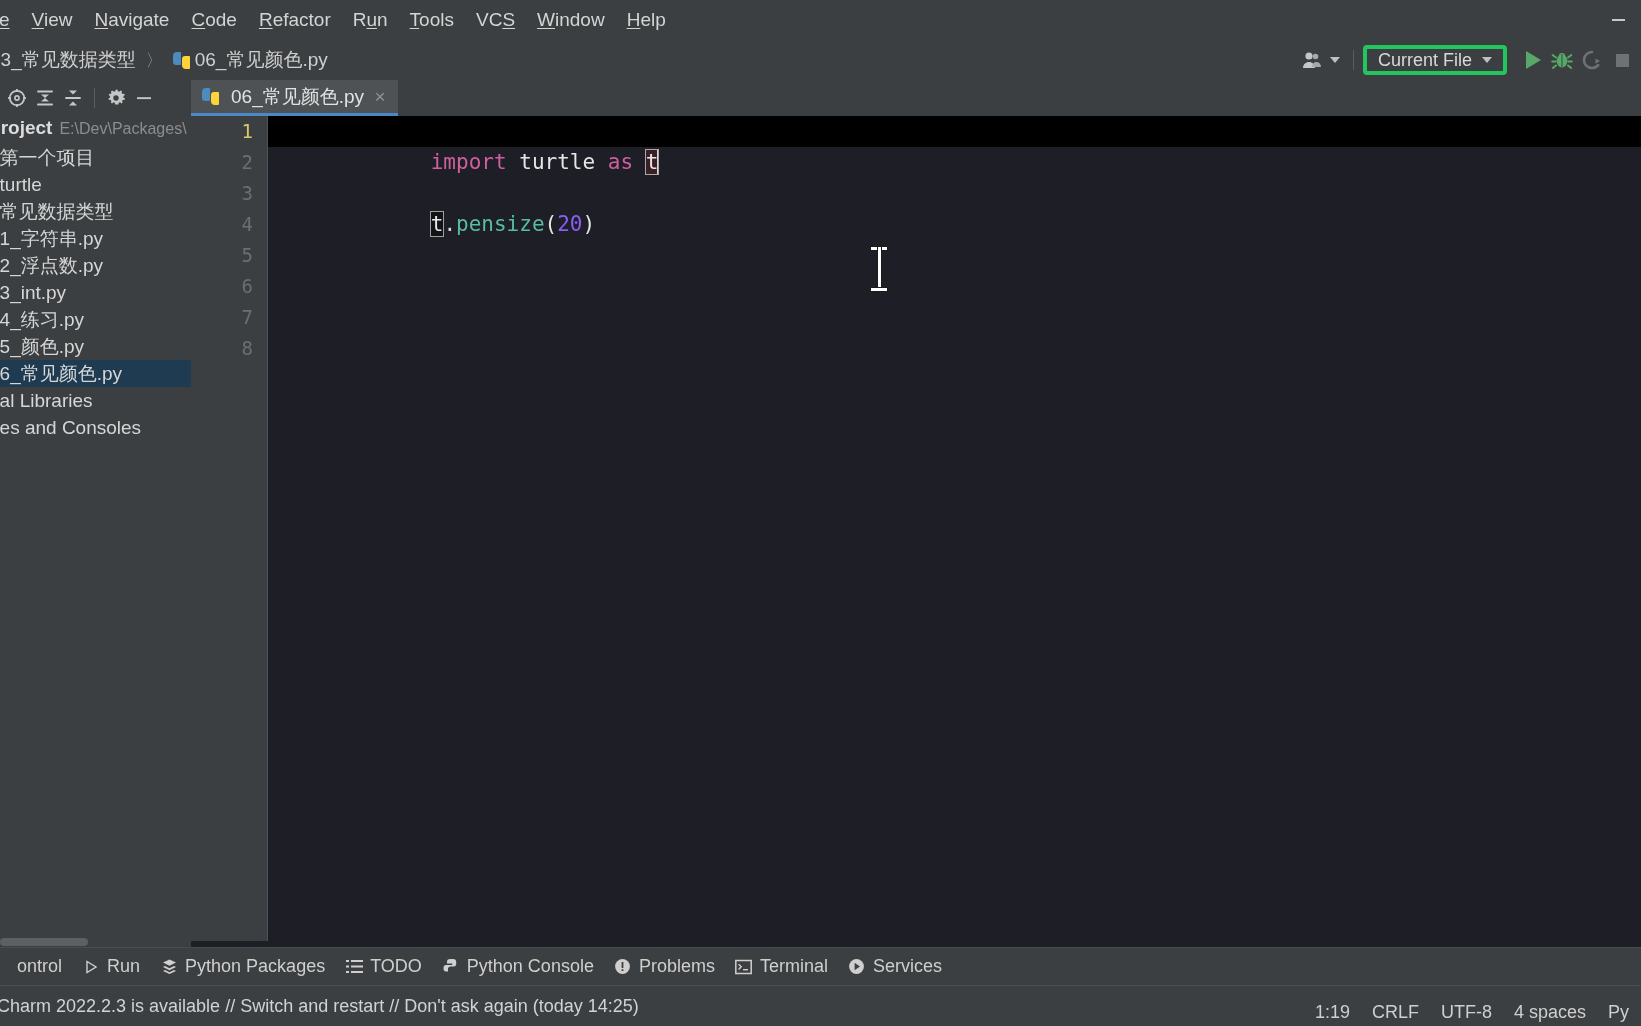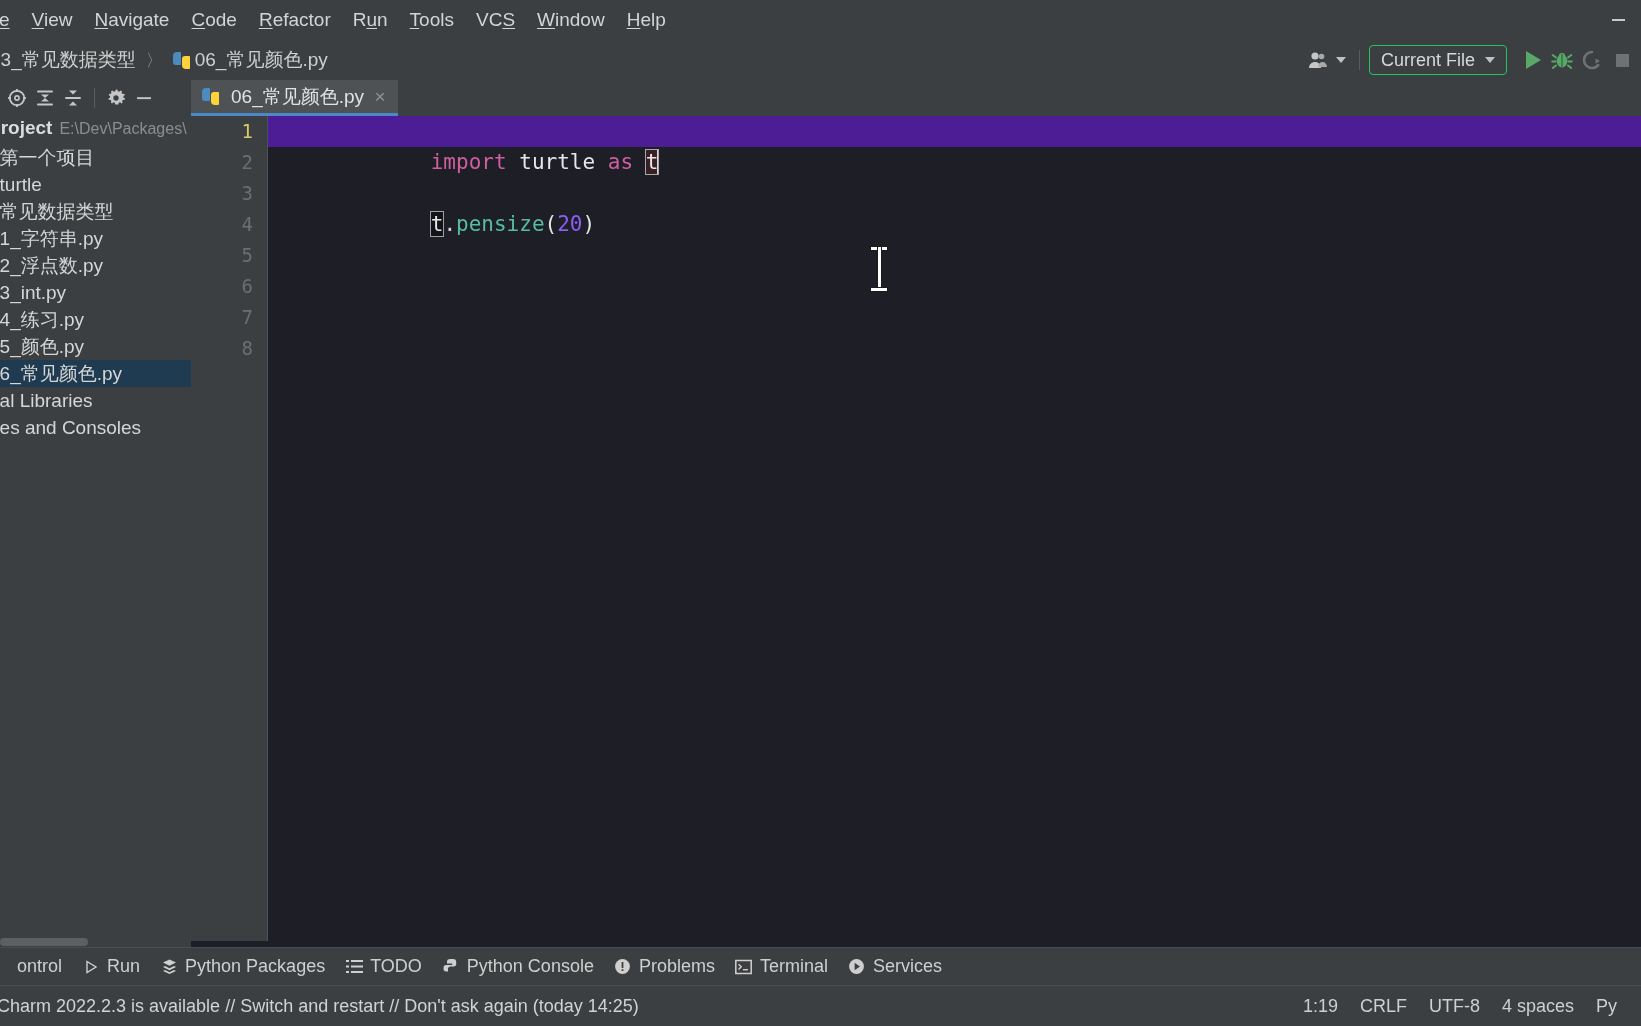--- a/index.html
+++ b/index.html
@@ -91,21 +91,21 @@
   .tb-btn {
     height: 30px; min-width: 30px;
     display: flex; align-items: center; justify-content: center;
     padding: 0 4px;
     border-radius: 3px;
   }
   .vsep { width: 1px; height: 20px; background: #5a5d5f; margin: 0 9px; }
   .runconfig {
     display: flex; align-items: center; gap: 10px;
     height: 30px; padding: 0 11px;
-    border: 1px solid #22c55e; border-radius: 4px;
+    border: 4px solid #22c55e; border-radius: 4px;
     font-size: 18px; color: #d8d8d8;
     white-space: nowrap;
   }
   .caret-dn {
     width: 0; height: 0;
     border-left: 5.5px solid transparent;
     border-right: 5.5px solid transparent;
     border-top: 6px solid #c0c0c0;
   }
   .play-tri {
@@ -228,21 +228,21 @@
     overflow: hidden;
     font-family: "DejaVu Sans Mono", monospace;
     font-size: 21px;
   }
   .cl {
     height: 31px; line-height: 31px;
     padding-left: 11px;
     white-space: pre;
     color: #d8d8d8;
   }
-  .cl.cur-line { background: #4c1d95; }
+  .cl.cur-line { background: #000000; }
   .kw   { color: #cf5fa0; }
   .plain{ color: #e6e6e6; }
   .fn   { color: #56bda4; }
   .num  { color: #8b5cf6; }
   .dot  { color: #d8d8d8; }
   .warn-dot { color: #d8a657; }
   .ident-hl {
     background: #3b1f26;
     outline: 1px solid #a9a9a9;
     color: #e6e6e6;
@@ -299,22 +299,22 @@
     background: #3c3f41;
     border-top: 1px solid #4a4d4f;
     display: flex; align-items: center;
     position: relative;
   }
   .sb-msg {
     font-size: 18px; color: #d2d2d2;
     margin-left: -12px; white-space: nowrap;
   }
   .sb-right {
-    position: absolute; right: 16px; top: 0; height: 41px;
-    display: flex; align-items: center;
+    position: absolute; right: 4px; top: 0; height: 41px;
+    display: flex; align-items: flex-end;
   }
   .sb-item {
     font-size: 18px; color: #cfcfcf;
     padding: 4px 11px; white-space: nowrap; border-radius: 3px;
   }
 </style>
 </head>
 <body>
 
 <div id="app">

